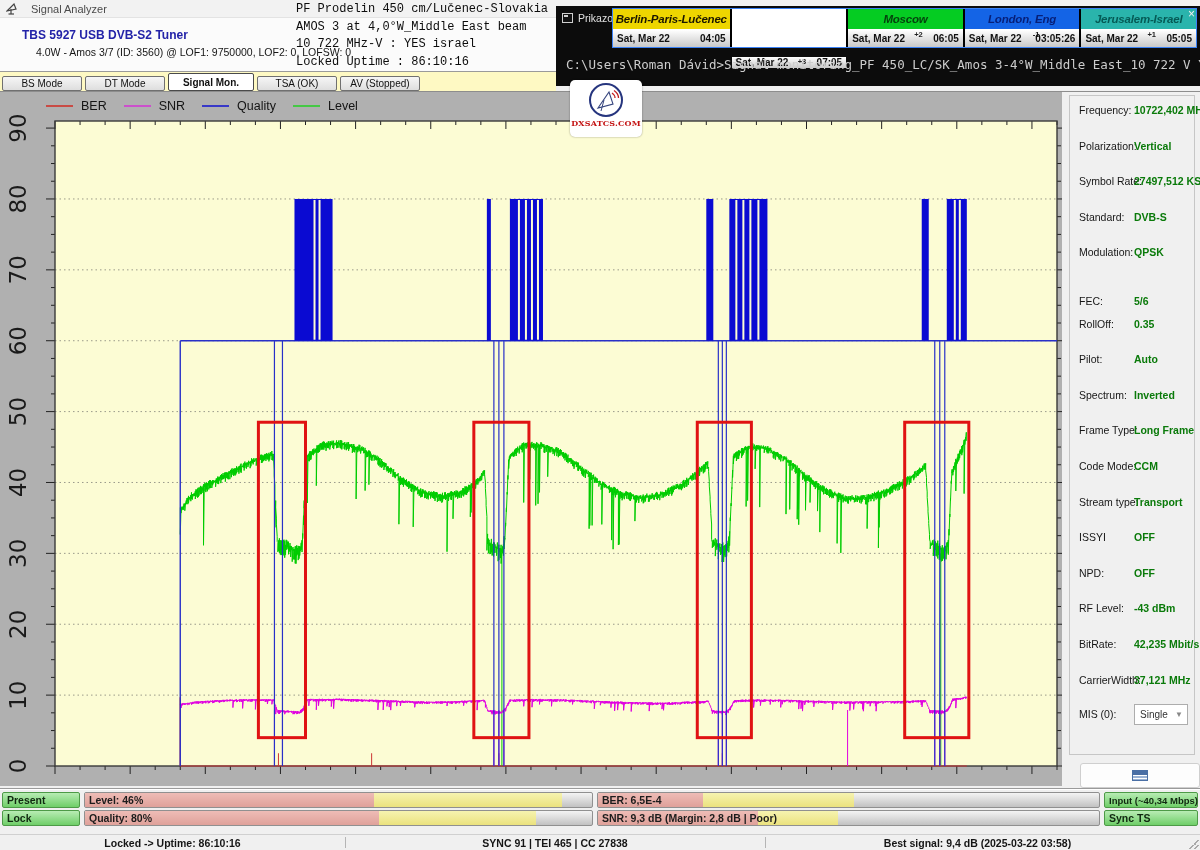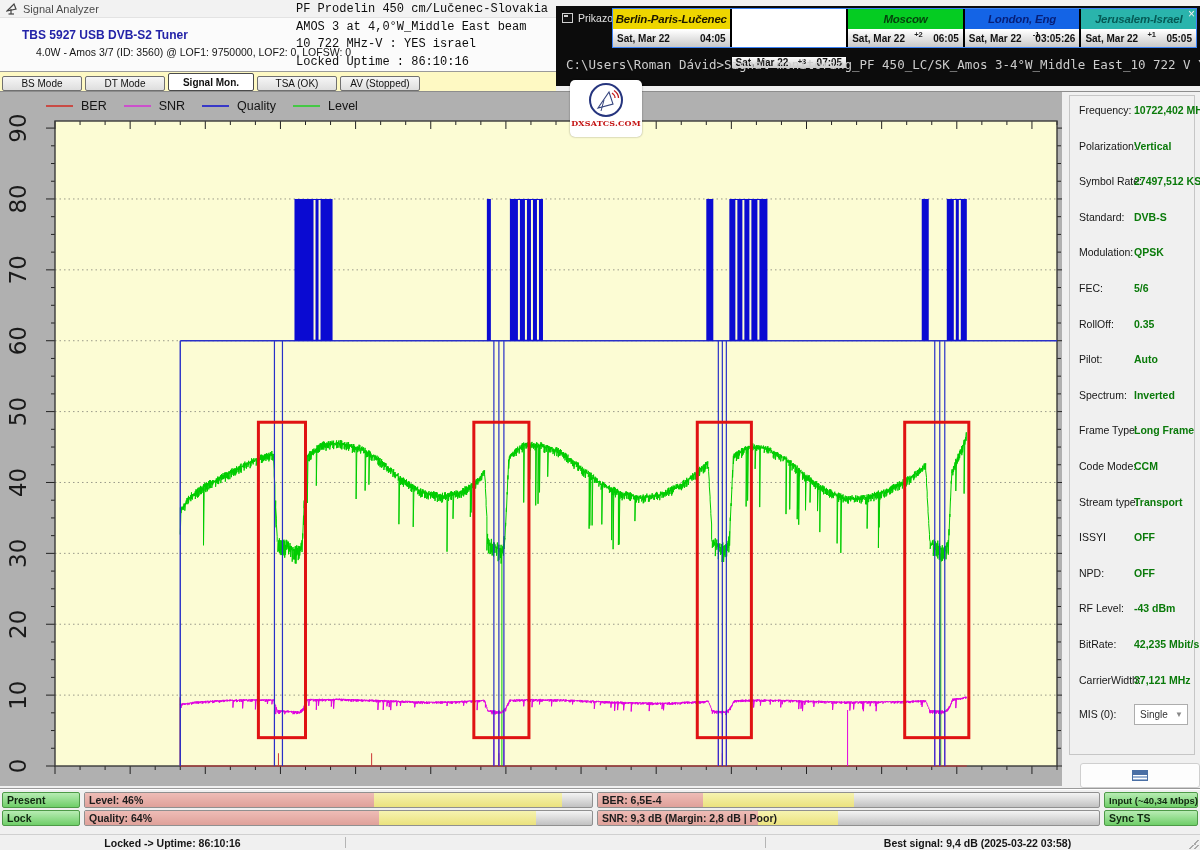--- a/index.html
+++ b/index.html
@@ -2,21 +2,21 @@
 <html><head>
 <meta charset="utf-8">
 <style>
   * { box-sizing: border-box; margin: 0; padding: 0; }
   html,body { width:1200px; height:850px; }
   body { font-family:"Liberation Sans", sans-serif; background:#f0f0f0; overflow:hidden; }
   #screen { position:relative; width:1200px; height:850px; background:#f0f0f0; }
 
   
   #titlebar { position:absolute; left:0; top:0; width:1200px; height:18px; background:#f2f2f2; border-bottom:1px solid #e3e3e3; display:flex; align-items:center; }
-  #titlebar .t { font-size:11px; color:#4a4a4a; margin-left:5px; }
+  #titlebar .t { font-size:11px; color:#4a4a4a; margin-left:13px; }
   #app-icon { margin-left:6px; }
 
   
   #top-strip { position:absolute; left:0; top:18px; width:556px; height:54px; background:#fbfbfb; border-bottom:1px solid #9a9a9a; }
   #tuner-name { position:absolute; left:22px; top:10px; font-size:12px; font-weight:bold; color:#2323a8; }
   #tuner-details { position:absolute; left:36px; top:28px; font-size:10.5px; color:#151515; }
   #overlay-text { position:absolute; left:296px; top:1px; width:300px; font-family:Liberation Mono, monospace; font-size:12px; color:#0c0c0c; line-height:17.5px; z-index:6; }
 
   
   #console { position:absolute; left:556px; top:6px; width:644px; height:80px; background:#0c0c0c; z-index:4; }
@@ -453,21 +453,21 @@
             <span class="pval">27497,512 KS/s</span>
           </div>
           <div class="prow" style="top: 114.8px;">
             <span class="plab">Standard:</span>
             <span class="pval">DVB-S</span>
           </div>
           <div class="prow" style="top: 150.4px;">
             <span class="plab">Modulation:</span>
             <span class="pval">QPSK</span>
           </div>
-          <div class="prow" style="top: 186px; text-align: right;">
+          <div class="prow" style="top: 199px; text-align: right;">
             <span class="plab">FEC:</span>
             <span class="pval">5/6</span>
           </div>
           <div class="prow" style="top: 221.6px;">
             <span class="plab">RollOff:</span>
             <span class="pval">0.35</span>
           </div>
           <div class="prow" style="top: 257.2px;">
             <span class="plab">Pilot:</span>
             <span class="pval">Auto</span>
@@ -527,39 +527,40 @@
     <div class="badge" style="left:2px; top:21px; width:78px;">Lock</div>
 
     <div class="track" style="left:84px; top:3px; width:509px;">
       <div class="seg pink" style="left:0;      width:57%;"></div>
       <div class="seg yellow" style="left:57%;    width:37%;"></div>
       <div class="bar-label">Level: 46%</div>
     </div>
     <div class="track" style="left:84px; top:21px; width:509px;">
       <div class="seg pink" style="left:0;     width:58%;"></div>
       <div class="seg yellow" style="left:58%;   width:31%;"></div>
-      <div class="bar-label">Quality: 64%</div>
+      <div class="bar-label">Quality: 80%</div>
     </div>
 
     <div class="track" style="left:597px; top:3px; width:503px;padding-left:18px;">
       <div class="seg pink" style="left:0;     width:21%;"></div>
       <div class="seg yellow" style="left:21%;   width:30%;"></div>
       <div class="bar-label">BER: 6,5E-4</div>
     </div>
     <div class="track" style="left:597px; top:21px; width:503px;">
       <div class="seg pink" style="left:0;     width:32%;"></div>
       <div class="seg yellow" style="left:32%;   width:16%;"></div>
       <div class="bar-label">SNR: 9,3 dB (Margin: 2,8 dB | Poor)</div>
     </div>
 
     <div class="badge" style="left:1104px; top:3px;  width:94px; font-size:9.5px;">Input (~40,34 Mbps)</div>
     <div class="badge" style="left:1104px; top:21px; width:94px;">Sync TS</div>
   </div>
 
   <div id="statusbar">
     <div class="sb-sec" style="left:0; width:345px;">Locked -&gt; Uptime: 86:10:16</div>
     <div class="sb-div" style="left:345px;"></div>
+    <div class="sb-sec" style="left:345px; width:420px;">SYNC 91 | TEI 465 | CC 27838</div>
     <div class="sb-div" style="left:765px;"></div>
     <div class="sb-sec" style="left:765px; width:425px;">Best signal: 9,4 dB (2025-03-22 03:58)</div>
     <div id="grip"></div>
   </div>
 
 </div>
 
 </body></html>

